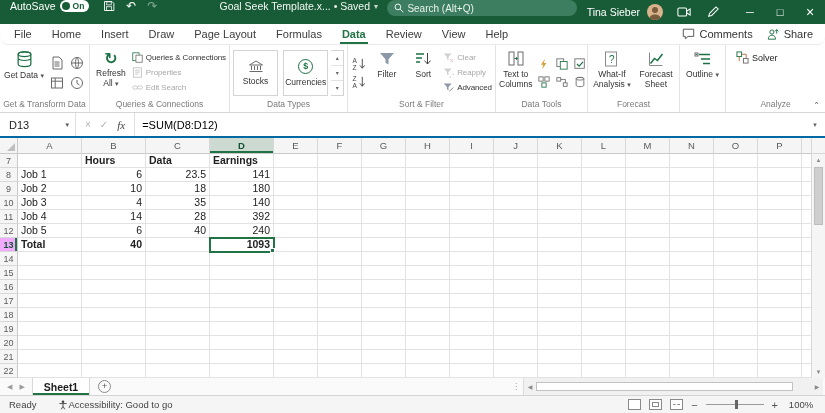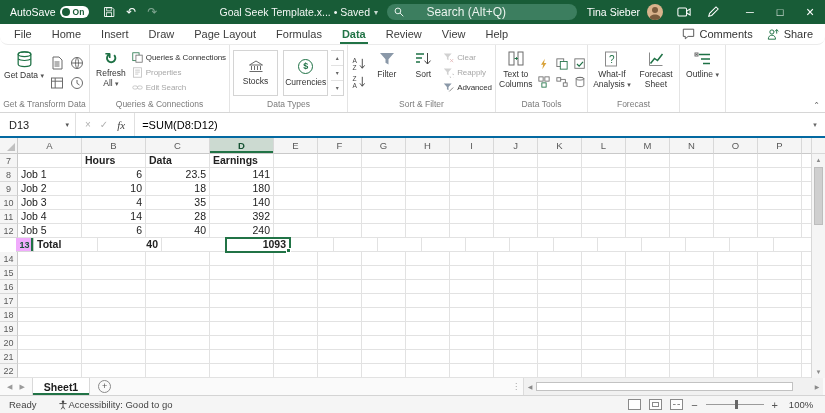--- a/index.html
+++ b/index.html
@@ -1,31 +1,31 @@
 <!DOCTYPE html>
 <html><head>
 <meta charset="utf-8">
 <style>
   * { box-sizing: border-box; margin: 0; padding: 0; }
   html,body { width:825px; height:413px; overflow:hidden; }
   body { font-family:"Liberation Sans","DejaVu Sans",sans-serif; font-size:11px; color:#222; background:#fff; }
   .app { width:825px; height:413px; display:flex; flex-direction:column; overflow:hidden; }
 
   
-  .titlebar { height:24px; background:#185c37; color:#fff; display:flex; align-items:center; flex:0 0 auto; }
+  .titlebar { height:24px; background:#185c37; color:#fff; display:flex; align-items:flex-start; flex:0 0 auto; }
   .autosave { display:flex; align-items:center; gap:4px; margin-left:10px; font-size:10.5px; }
   .pill { display:flex; align-items:center; background:#fff; border-radius:8px; height:12px; padding:1px 5px 1px 2px; gap:3px; }
   .knob { width:8px; height:8px; border-radius:50%; background:#185c37; }
   .pillon { color:#185c37; font-size:8.5px; font-weight:bold; }
   .qat { display:flex; align-items:center; gap:11px; margin-left:14px; }
   .qbtn { font-size:12px; line-height:1; cursor:default; display:flex; align-items:center; }
   .dim { opacity:.45; }
   .doctitle { margin-left:62px; font-size:10.5px; white-space:nowrap; display:flex; align-items:center; gap:4px; opacity:.95; }
   .doctitle .chev { font-size:8px; opacity:.8; }
-  .searchbox { margin-left:auto; margin-right:auto; width:190px; height:16px; background:#3c7e5f; border-radius:8px; display:flex; align-items:center; gap:22px; padding:0 7px; font-size:12px; color:#eaf3ed; }
+  .searchbox { margin-left:auto; margin-right:auto; width:190px; height:16px; background:#3c7e5f; border-radius:8px; display:flex; align-items:center; gap:3px; padding:0 7px; font-size:10px; color:#eaf3ed; }
   .tright { display:flex; align-items:center; height:100%; }
   .uname { font-size:10.5px; margin-right:7px; white-space:nowrap; }
   .avatar { width:16px; height:16px; border-radius:50%; background:#d9b38c; overflow:hidden; display:flex; align-items:flex-end; justify-content:center; margin-right:14px; }
   .ticon { margin-right:16px; display:flex; align-items:center; }
   .wbtn { width:30px; height:24px; display:flex; align-items:center; justify-content:center; font-size:11px; }
   .wbtn.closeb { font-size:14px; }
 
   
   .tabrow { height:21px; background:#fff; display:flex; align-items:stretch; border-bottom:1px solid #ebebeb; flex:0 0 auto;border-radius:8px; }
   .rtabs { display:flex; align-items:stretch; margin-left:4px; }
@@ -73,21 +73,21 @@
   .colheaders { height:16px; display:flex; flex:0 0 auto; background:#f5f5f5; }
   .corner { width:18px; border-right:1px solid #c9c9c9; border-bottom:1px solid #c9c9c9; position:relative; background:#f5f5f5; flex:0 0 auto; }
   .corner::after { content:""; position:absolute; right:2px; bottom:2px; border-style:solid; border-width:0 0 8px 8px; border-color:transparent transparent #c0c0c0 transparent; }
   .colh { display:flex; align-items:center; justify-content:center; font-size:9.5px; color:#5a5a5a; border-right:1px solid #d8d8d8; border-bottom:1px solid #c9c9c9; flex:0 0 auto; }
   .colh.wide { width:64px; } .colh.narrow { width:44px; }
   .colh.sel { background:#ccdad1; color:#155233; box-shadow:inset 0 -2px 0 #217346; font-weight:bold; }
   .colh.filler,.cell.filler { flex:1 1 auto; border-right:none; }
   .gridbody { flex:1; }
   .grow { display:flex; height:14px; }
   .rowh { width:18px; flex:0 0 auto; background:#f5f5f5; border-right:1px solid #c9c9c9; border-bottom:1px solid #d8d8d8; font-size:9px; color:#5a5a5a; display:flex; align-items:center; justify-content:center; }
-  .rowh.sel { background:#f0abfc; color:#155233; box-shadow:inset -2px 0 0 #217346; font-weight:bold;margin-left:16px; }
+  .rowh.sel { background:#f0abfc; color:#155233; box-shadow:inset -2px 0 0 #217346; font-weight:bold; }
   .cell { border-right:1px solid #e2e2e2; border-bottom:1px solid #e2e2e2; font-size:10.5px; padding:0 3px; line-height:13px; white-space:nowrap; overflow:hidden; flex:0 0 auto; background:#fff; }
   .cell.wide { width:64px; } .cell.narrow { width:44px; }
   .cell.num { text-align:right; }
   .cell.b { font-weight:bold; }
   .cell.selcell { outline:2px solid #217346; outline-offset:-1px; position:relative; overflow:visible; z-index:2; }
   .fillh { position:absolute; right:-2px; bottom:-2px; width:5px; height:5px; background:#217346; border:1px solid #fff; z-index:3; }
 
   
   .vscroll { width:14px; flex:0 0 auto; display:flex; flex-direction:column; background:#f5f5f5; border-left:1px solid #d8d8d8; }
   .vsp { height:16px; border-bottom:1px solid #d8d8d8; flex:0 0 auto; }
@@ -448,20 +448,33 @@
               <path d="M5 4.5h11M7 9h9M9 13.5h7" stroke="#1e7145" stroke-width="1.3"></path>
               <rect x="1" y="3" width="3" height="3" fill="none" stroke="#6b6b6b"></rect>
               <path d="M1.7 4.5h1.6" stroke="#6b6b6b"></path>
             </svg>
           <span class="blabel"><span>Outline</span> <span class="chevd">▾</span></span>
         </div>
       </div>
       <div class="glabel"></div>
     </div>
 
+    <div class="rgroup" style="flex:1;border-right:none">
+      <div class="gcontent" style="align-items:flex-start;padding-top:6px;padding-left:10px">
+        <span class="sitem" style="font-size:9px">
+          <svg width="13" height="13" viewBox="0 0 14 14">
+              <rect x="1" y="1" width="5" height="5" fill="none" stroke="#1e7145"></rect>
+              <rect x="8" y="8" width="5" height="5" fill="none" stroke="#6b6b6b"></rect>
+              <path d="M6 3.5h5v4m-7 3H3.5V6" fill="none" stroke="#b0703a"></path>
+            </svg>
+          <span>Solver</span>
+        </span>
+      </div>
+      <div class="glabel">Analyze</div>
+    </div>
 
     <span class="collapse">⌃</span>
   </div>
 
   <div class="fbar">
     <div class="namebox">
       <span>D13</span>
       <span class="chevd">▾</span>
     </div>
     <div class="fxbtns">

